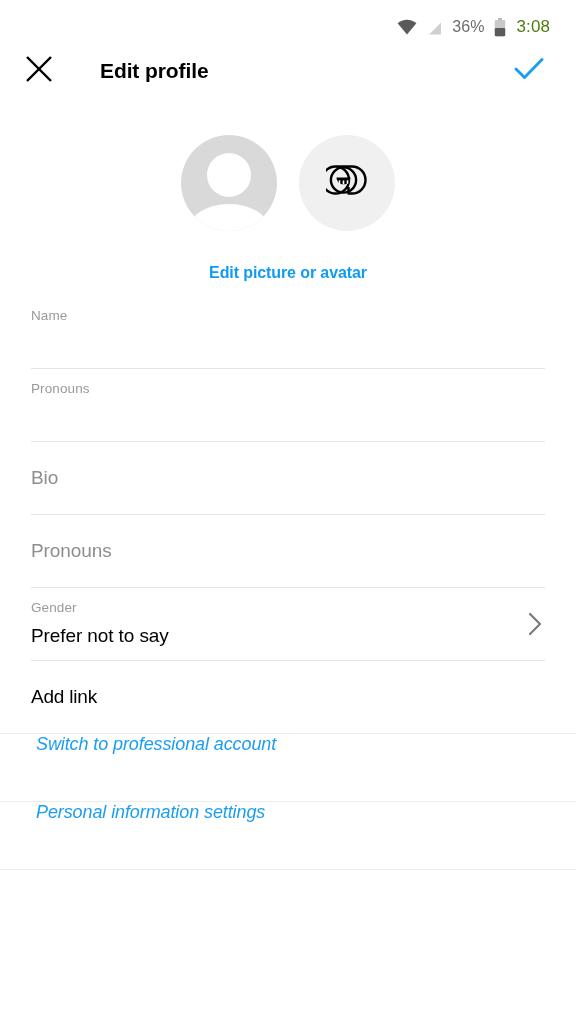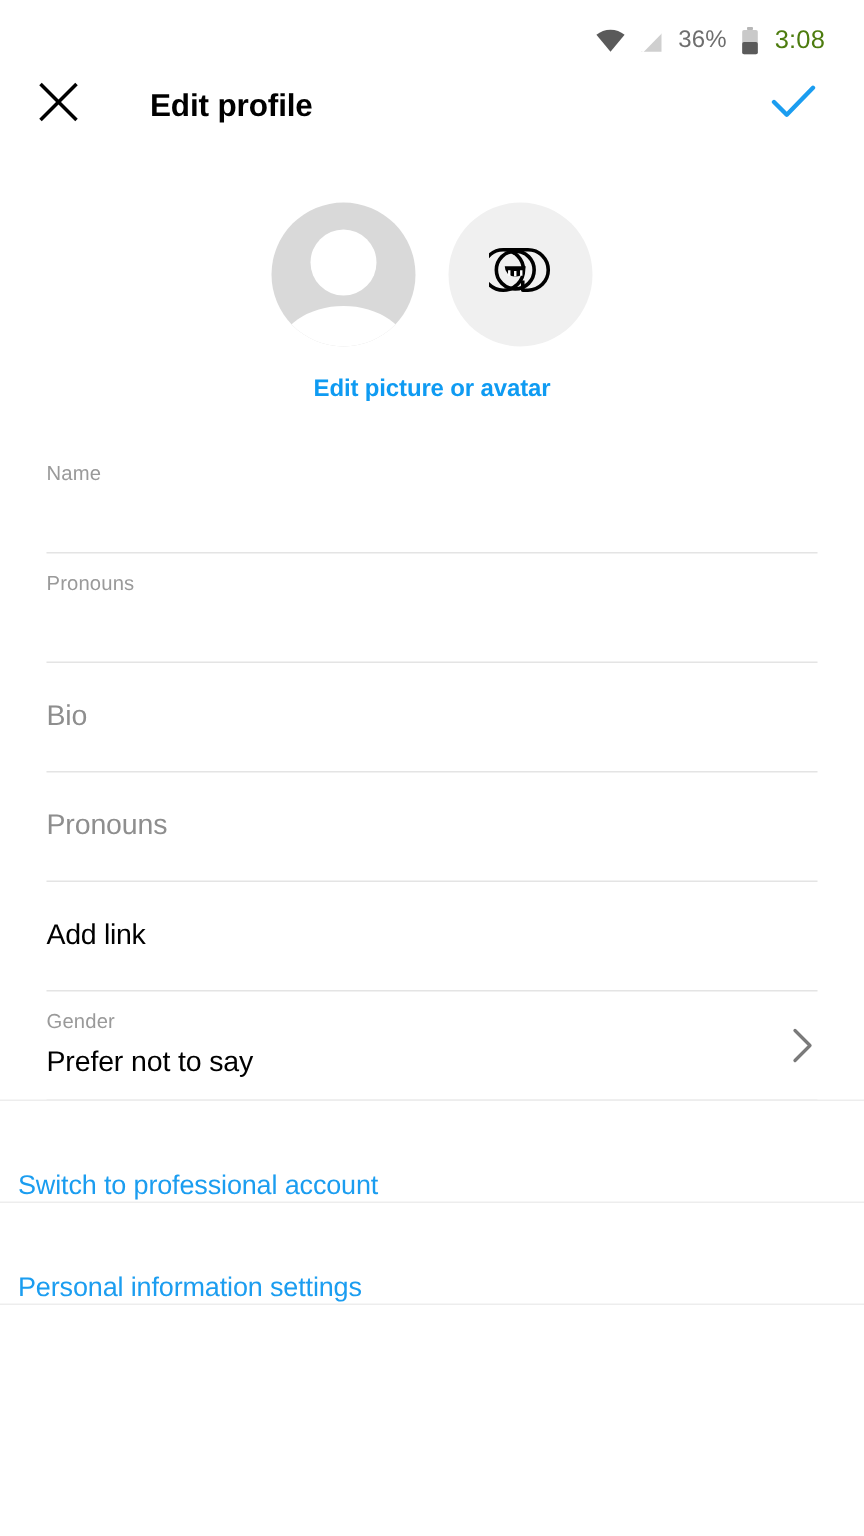--- a/index.html
+++ b/index.html
@@ -60,21 +60,21 @@
   .avatar-default .body {
     position:absolute; width:86px; height:60px; border-radius:50%;
     background:#ffffff; left:5px; top:69px;
   }
   .avatar-emoji {
     width:96px; height:96px; border-radius:50%;
     background:#f0f0f0; display:flex; align-items:center; justify-content:center;
     cursor:pointer;
   }
   .edit-pic-link {
-    margin-top:20px;
+    margin-top:33px;
     font-size:16px; font-weight:bold; color:#0f9bf2; letter-spacing:-0.1px;
     cursor:pointer;
   }
 
   
   .form { position:absolute; top:296px; left:0; width:576px; }
   .field {
     position:relative; margin:0 31px;
     border-bottom:1px solid #e4e4e4;
     cursor:text;
@@ -96,22 +96,23 @@
   .field.with-chevron { display:flex; align-items:flex-start; }
   .chevron {
     position:absolute; right:2px; top:50%; transform:translateY(-50%);
     display:flex; align-items:center; justify-content:center;
   }
 
   
   .link-section { position:absolute; left:0; width:576px; }
   .divider { width:576px; height:1px; background:#ededed; }
   .link-row {
-    height:67px; display:flex; align-items:flex-end; padding-left:12px;
-    cursor:pointer;
+    height:67px; display:flex; align-items:flex-start; padding-left:36px;
+    cursor:pointer;
+    font-style:italic;
   }
   .link-row span {
     font-size:18px; color:#1b9df0; letter-spacing:-0.1px;
   }
 </style>
 </head>
 <body>
 
 <div class="screen">
 
@@ -191,36 +192,36 @@
     </div>
 
     <div class="field plain">
       <div class="field-placeholder">Bio</div>
     </div>
 
     <div class="field plain">
       <div class="field-placeholder">Pronouns</div>
     </div>
 
-    <div class="field plain">
-      <div class="field-text-dark">Add link</div>
-    </div>
-
     <div class="field compact with-chevron">
       <div>
         <div class="field-label">Gender</div>
         <div class="field-value">Prefer not to say</div>
       </div>
       <div class="chevron">
         <svg width="16" height="26" viewBox="0 0 16 26">
           <polyline points="3,3 13,13 3,23" fill="none" stroke="#7a7a7a" stroke-width="2.2" stroke-linecap="round" stroke-linejoin="round"></polyline>
         </svg>
       </div>
     </div>
 
+    <div class="field plain">
+      <div class="field-text-dark">Add link</div>
+    </div>
+
   </div>
 
   <div class="link-section" style="top:733px;">
     <div class="divider"></div>
     <div class="link-row">
       <span>Switch to professional account</span>
     </div>
     <div class="divider"></div>
     <div class="link-row">
       <span>Personal information settings</span>

